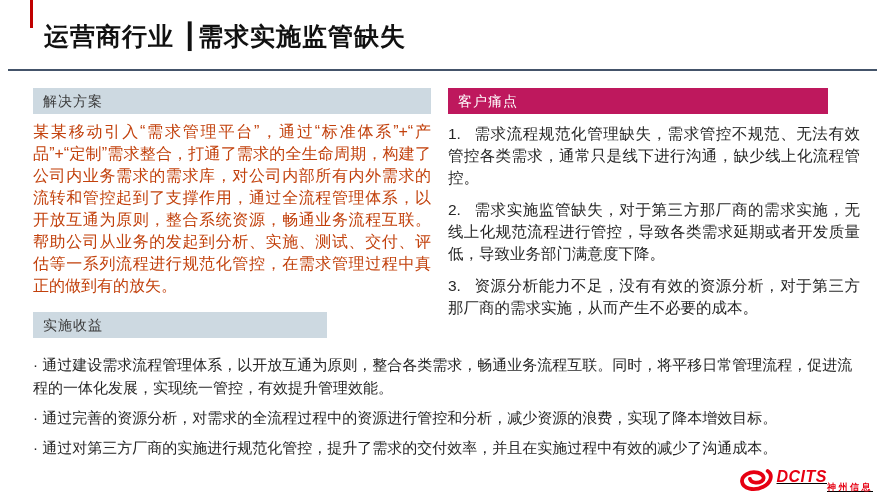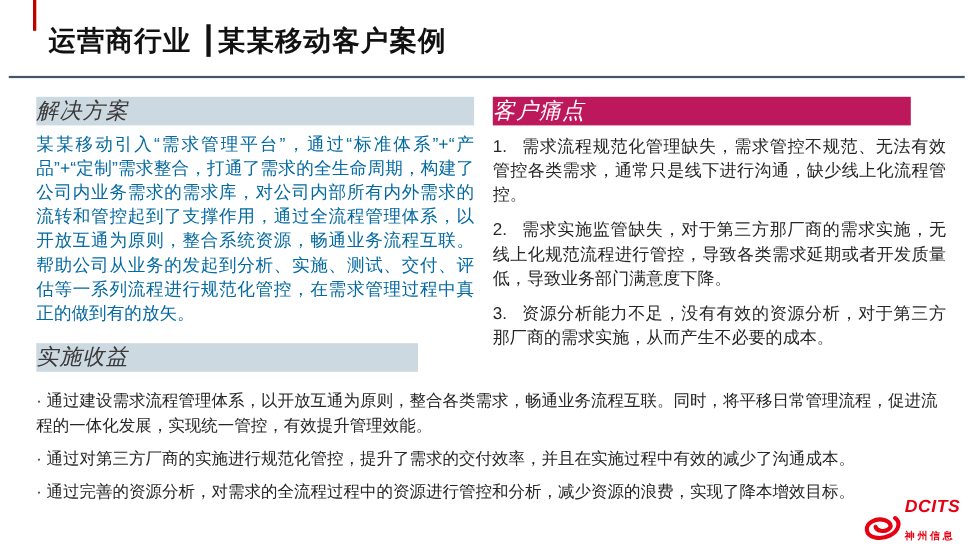--- a/index.html
+++ b/index.html
@@ -8,55 +8,54 @@
     font-family:"Liberation Sans","DejaVu Sans",sans-serif; overflow:hidden;
   }
   .accent-bar { position:absolute; left:30px; top:0; width:3px; height:28px; background:#c00000; }
   .title {
     position:absolute; left:44px; top:20px; font-size:25px; font-weight:bold;
     color:#111111; letter-spacing:1px; white-space:nowrap;
   }
   .divider { position:absolute; left:8px; top:69px; width:869px; height:2px; background:#44546a; }
 
   .sec-header {
-    font-size:20px; color:#3a3a3a; background:#cdd9e1;
-    height:26px; line-height:26px; box-sizing:border-box;
+    font-size:14px; color:#3a3a3a; background:#cdd9e1;
+    height:26px; line-height:26px; padding-left:10px; box-sizing:border-box;
     letter-spacing:1px;
-    font-style:italic;
   }
   .solution { position:absolute; left:33px; top:88px; width:398px; }
   .solution-body {
-    margin:7px 0 0 0; font-size:16px; line-height:22px; color:#0369a1; text-align:justify;
+    margin:7px 0 0 0; font-size:16px; line-height:22px; color:#c2410c; text-align:justify;
   }
 
   .pain { position:absolute; left:448px; top:88px; width:412px; }
   .pain .sec-header { width:380px; background:#be185d; color:#ffffff; }
   .pain-list { margin-top:9px; font-size:15.5px; line-height:22px; color:#262626; }
   .pp-item { margin:0 0 10px 0; text-align:justify; }
   .pp-num { margin-right:13px; }
 
   .benefits { position:absolute; left:33px; top:312px; width:830px; }
-  .benefits .sec-header { width:347px; }
+  .benefits .sec-header { width:294px; }
   .benefit-list { margin-top:15px; font-size:15px; line-height:23px; color:#262626; }
   .benefit-item { margin:0 0 7px 0; }
 
   .logo { position:absolute; right:12px; bottom:4px; display:flex; align-items:flex-end; }
   .logo-swoosh { width:36px; height:28px; margin-right:3px; }
-  .logo-text { display:flex; flex-direction:column; line-height:1; padding-bottom:2px; }
+  .logo-text { display:flex; flex-direction:row; line-height:1; padding-bottom:2px;text-decoration:underline; }
   .logo-name { color:#e60012; font-weight:bold; font-style:italic; font-size:16px; letter-spacing:0.5px; }
   .logo-sub { color:#e60012; font-size:9px; font-weight:bold; letter-spacing:2.5px; margin-top:14px; }
 </style>
 </head>
 <body>
 
 <div class="slide">
 
   <div class="accent-bar"></div>
 
-  <div class="title">运营商行业 ┃某某移动客户案例</div>
+  <div class="title">运营商行业 ┃需求实施监管缺失</div>
 
   <div class="divider"></div>
 
   <div class="solution">
     <div class="sec-header">解决方案</div>
     <p class="solution-body">某某移动引入“需求管理平台”，通过“标准体系”+“产品”+“定制”需求整合，打通了需求的全生命周期，构建了公司内业务需求的需求库，对公司内部所有内外需求的流转和管控起到了支撑作用，通过全流程管理体系，以开放互通为原则，整合系统资源，畅通业务流程互联。帮助公司从业务的发起到分析、实施、测试、交付、评估等一系列流程进行规范化管控，在需求管理过程中真正的做到有的放矢。</p>
   </div>
 
   <div class="pain">
     <div class="sec-header">客户痛点</div>
@@ -69,23 +68,23 @@
         <p class="pp-item"><span class="pp-num">3.</span><span>资源分析能力不足，没有有效的资源分析，对于第三方那厂商的需求实施，从而产生不必要的成本。</span></p>
       </div>
   </div>
 
   <div class="benefits">
     <div class="sec-header">实施收益</div>
     <div class="benefit-list">
 
         <p class="benefit-item">· 通过建设需求流程管理体系，以开放互通为原则，整合各类需求，畅通业务流程互联。同时，将平移日常管理流程，促进流程的一体化发展，实现统一管控，有效提升管理效能。</p>
 
+        <p class="benefit-item">· 通过完善的资源分析，对需求的全流程过程中的资源进行管控和分析，减少资源的浪费，实现了降本增效目标。</p>
+
         <p class="benefit-item">· 通过对第三方厂商的实施进行规范化管控，提升了需求的交付效率，并且在实施过程中有效的减少了沟通成本。</p>
-
-        <p class="benefit-item">· 通过完善的资源分析，对需求的全流程过程中的资源进行管控和分析，减少资源的浪费，实现了降本增效目标。</p>
       </div>
   </div>
 
   <div class="logo">
     <svg class="logo-swoosh" viewBox="0 0 40 30" xmlns="http://www.w3.org/2000/svg">
       <path d="M33 5 C39 9 37 18 28 22.5 C18 27.5 5.5 25 4.5 17 C3.6 10 13.5 4.5 22 6.8 C28.5 8.6 30.5 13.5 26 16.5 C21.8 19.3 14.5 18 13.3 13.8" fill="none" stroke="#e60012" stroke-width="4.2" stroke-linecap="round"></path>
     </svg>
     <div class="logo-text">
       <span class="logo-name">DCITS</span>
       <span class="logo-sub">神州信息</span>

